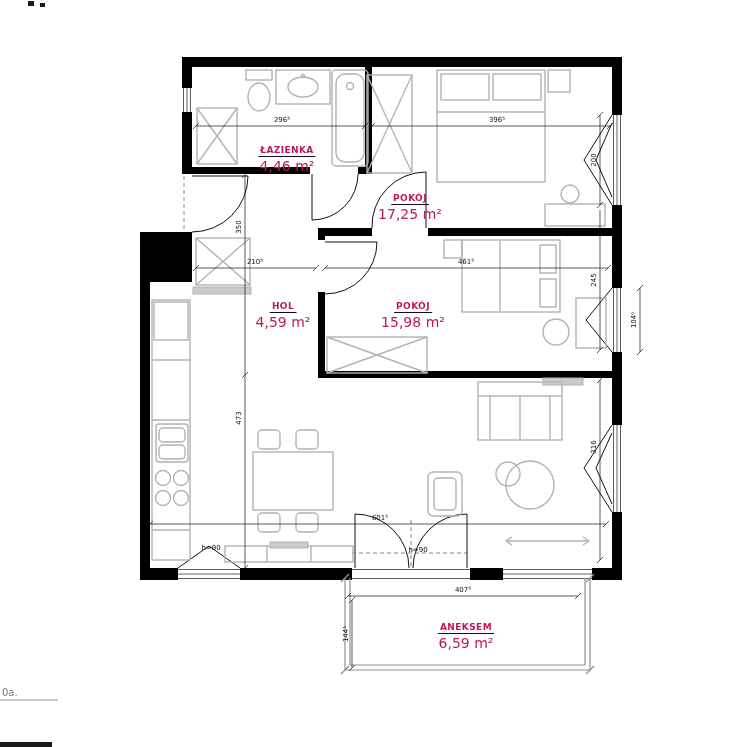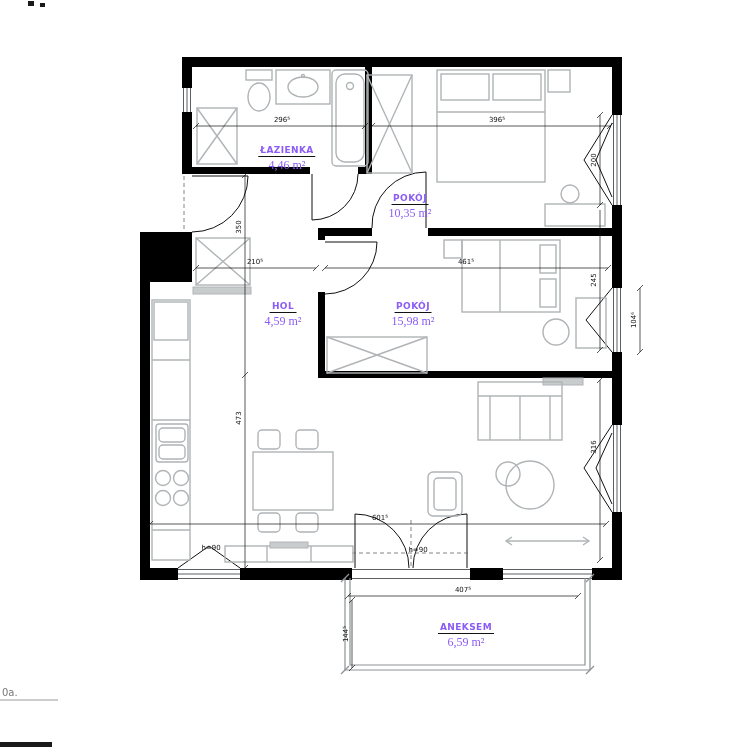--- a/index.html
+++ b/index.html
@@ -1,22 +1,22 @@
 <!DOCTYPE html>
 <html><head>
 <meta charset="utf-8">
 <style>
   html,body{margin:0;padding:0;background:#fff;}
   .canvas{position:relative;width:750px;height:747px;background:#ffffff;overflow:hidden;
           font-family:"DejaVu Sans",sans-serif;padding-left:39px;}
   svg{position:absolute;left:0;top:0;}
-  .room-label{position:absolute;transform:translate(-50%,0);text-align:center;color:#8b5cf6;white-space:nowrap;}
+  .room-label{position:absolute;transform:translate(-50%,0);text-align:center;color:#be185d;white-space:nowrap;}
   .room-label .nm{font-size:9px;font-weight:bold;letter-spacing:.4px;border-bottom:1px solid #111;
                   padding:0 2px 1px 2px;display:inline-block;}
-  .room-label .ar{font-size:12px;padding-top:1px;font-family:Liberation Serif, serif;}
+  .room-label .ar{font-size:14px;padding-top:1px;}
   .corner-note{position:absolute;left:2px;top:687px;font-size:10px;color:#777;}
   .wall{fill:#000;}
   .furn{stroke:#b0b4b6;stroke-width:1.4;fill:none;}
   .furnf{fill:#c9cccd;stroke:#b0b4b6;stroke-width:1;}
   .thin{stroke:#5a5e60;stroke-width:1;fill:none;}
   .door{stroke:#111;stroke-width:1;fill:none;}
   .dash{stroke:#666;stroke-width:0.8;stroke-dasharray:4 3;fill:none;}
   .dim{stroke:#111;stroke-width:0.7;fill:none;}
   .dimtxt{font-size:7px;fill:#111;font-family:"DejaVu Sans",sans-serif;text-anchor:middle;}
   .bal{stroke:#8d9294;stroke-width:1.2;fill:none;}
@@ -360,21 +360,21 @@
     <rect x="40" y="3" width="5" height="4" fill="#1a1a1a"></rect>
   </g>
 </svg>
 
   <div class="room-label" style="left:287px;top:138px;">
     <div class="nm">ŁAZIENKA</div>
     <div class="ar">4,46 m²</div>
   </div>
   <div class="room-label" style="left:410px;top:186px;">
     <div class="nm">POKÓJ</div>
-    <div class="ar">10,35 m²</div>
+    <div class="ar">17,25 m²</div>
   </div>
   <div class="room-label" style="left:283px;top:294px;">
     <div class="nm">HOL</div>
     <div class="ar">4,59 m²</div>
   </div>
   <div class="room-label" style="left:413px;top:294px;">
     <div class="nm">POKÓJ</div>
     <div class="ar">15,98 m²</div>
   </div>
   <div class="room-label" style="left:466px;top:615px;">

